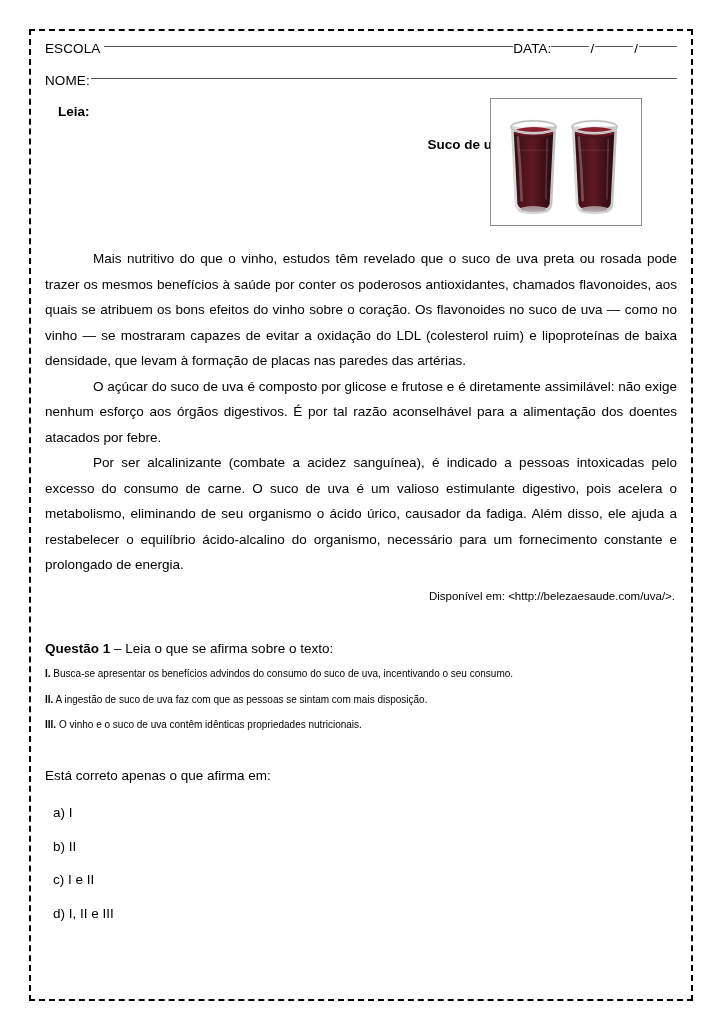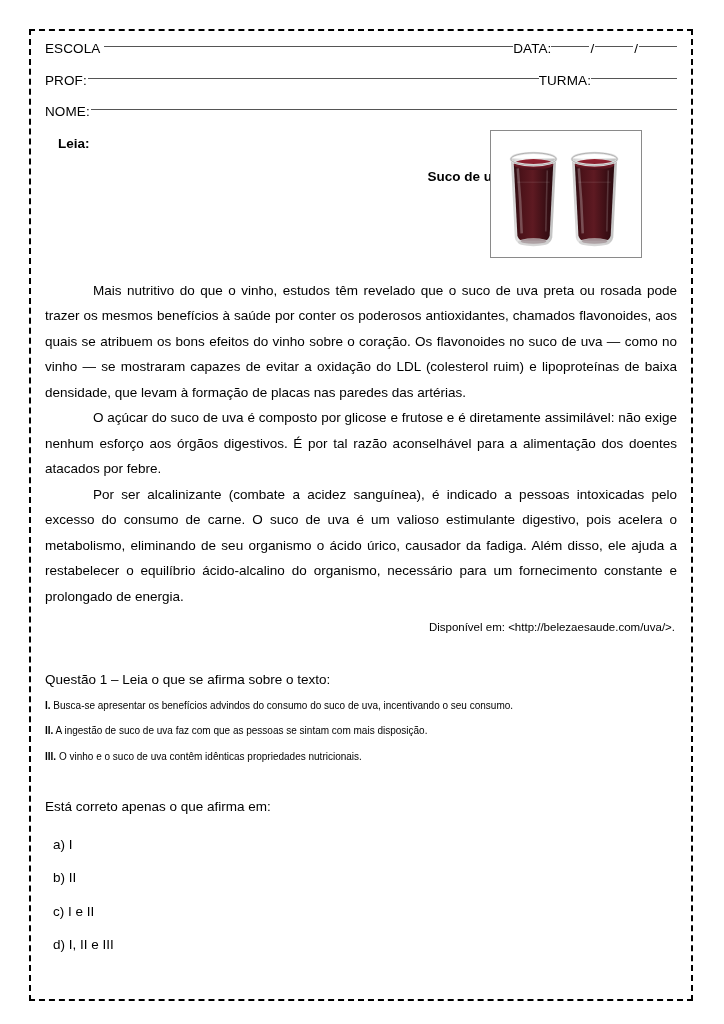--- a/index.html
+++ b/index.html
@@ -105,21 +105,21 @@
     padding-right: 2px;
   }
 
   
   .question-block { margin-top: 34px; }
   .q-head {
     font-size: 13.5px;
     line-height: 25.5px;
     margin: 0;
   }
-  .q-head .q-strong { font-weight: normal; }
+  .q-head .q-strong { font-weight: bold; }
   .q-item {
     font-size: 10px;
     line-height: 25.5px;
     text-align: justify;
     margin: 0;
   }
   .q-item .roman { font-weight: bold; }
   .prompt {
     font-size: 13.5px;
     line-height: 25.5px;
@@ -141,26 +141,20 @@
       <span class="hdr-label">ESCOLA</span>
       <span class="rule pad-left"></span>
       <span class="hdr-label">DATA:</span>
       <span class="date-seg"></span>
       <span class="slash">/</span>
       <span class="date-seg"></span>
       <span class="slash">/</span>
       <span class="date-seg"></span>
     </div>
 
-    <div class="hdr-row">
-      <span class="hdr-label">PROF:</span>
-      <span class="rule"></span>
-      <span class="hdr-label">TURMA:</span>
-      <span class="turma-seg"></span>
-    </div>
 
     <div class="hdr-row">
       <span class="hdr-label">NOME:</span>
       <span class="rule"></span>
     </div>
 
     <div class="read-block">
       <p class="leia">Leia:</p>
       <p class="article-title">Suco de uva</p>
 

